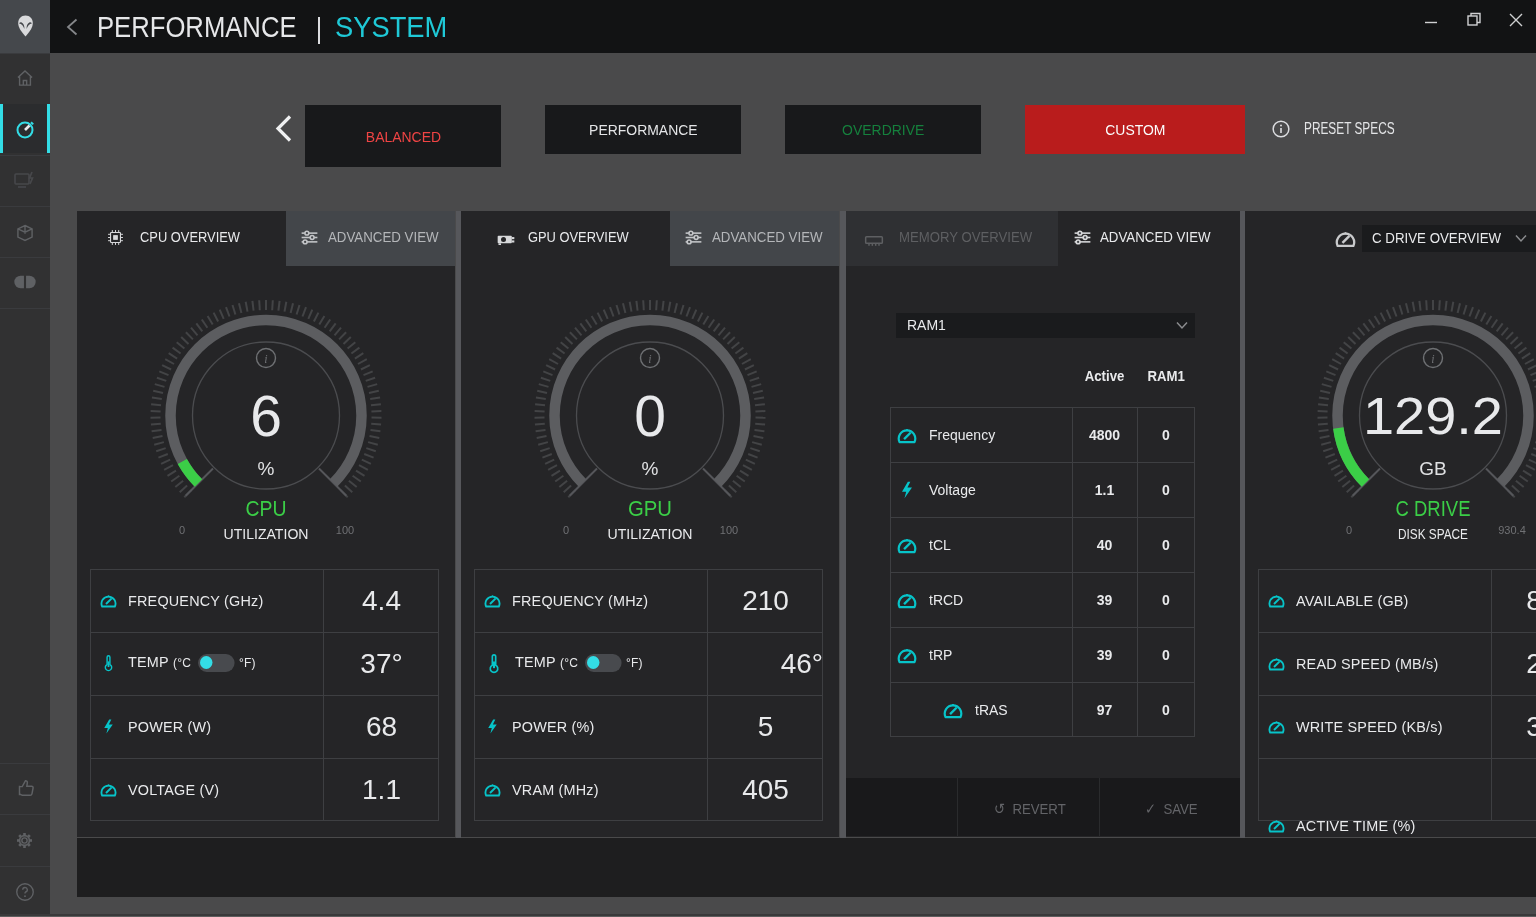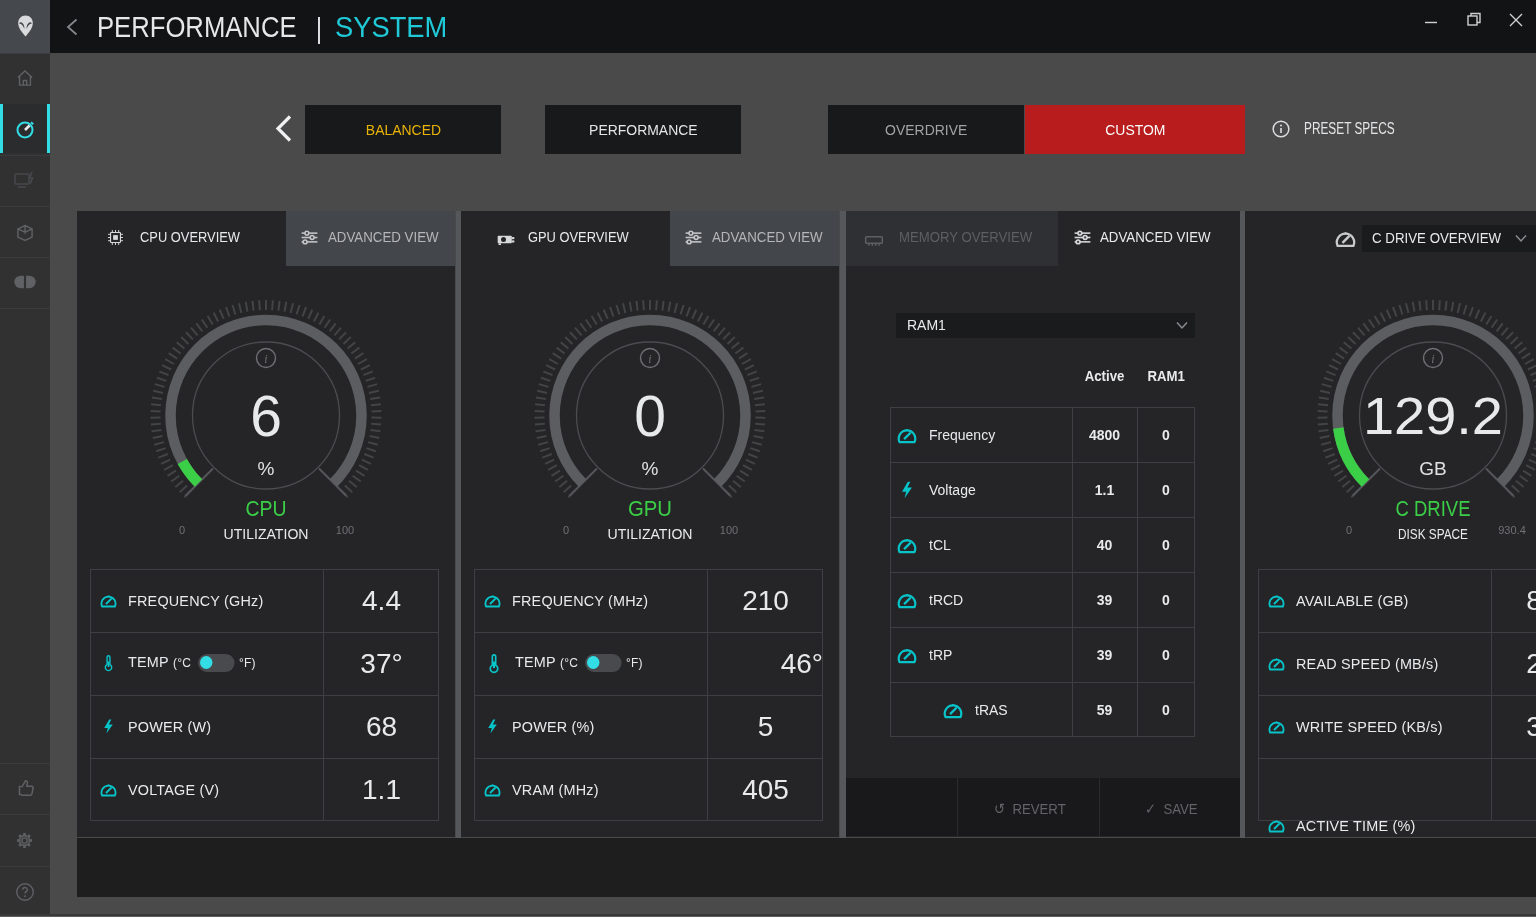--- a/index.html
+++ b/index.html
@@ -79,27 +79,27 @@
     <line x1="16.24" y1="7.76" x2="18.08" y2="5.92" stroke-width="3"></line>
   </svg>
 <svg class="abs" style="left:14px;top:881px" width="22" height="22" viewBox="0 0 24 24" fill="none" stroke="#5f6164" stroke-width="1.5">
     <circle cx="12" cy="12" r="9"></circle>
     <path d="M9.5 9.5 A2.5 2.5 0 1 1 12.6 12 C12.1 12.3 12 12.8 12 13.5"></path>
     <circle cx="12" cy="16.5" r="1" fill="#5f6164" stroke="none"></circle>
   </svg>
 <svg class="abs" style="left:270px;top:114px" width="29" height="29" viewBox="0 0 29 29" fill="none" stroke="#f0f1f2" stroke-width="3.2">
     <path d="M20 2.5 L8 14.5 L20 26.5"></path>
   </svg>
-<div class="abs" style="left:305px;top:105px;width:196px;height:49px;background:#18191b;color:#eab308;font-size:15px;display:flex;align-items:center;justify-content:center">
+<div class="abs" style="left:305px;top:105px;width:196px;height:62px;background:#18191b;color:#ef4444;font-size:15px;display:flex;align-items:center;justify-content:center">
     <span style="transform:scaleX(.93)">BALANCED</span>
   </div>
 <div class="abs" style="left:545px;top:105px;width:196px;height:49px;background:#18191b;color:#e4e5e7;font-size:15px;display:flex;align-items:center;justify-content:center">
     <span style="transform:scaleX(.93)">PERFORMANCE</span>
   </div>
-<div class="abs" style="left:828px;top:105px;width:196px;height:49px;background:#18191b;color:#a3a3a3;font-size:15px;display:flex;align-items:center;justify-content:center">
+<div class="abs" style="left:785px;top:105px;width:196px;height:49px;background:#18191b;color:#15803d;font-size:15px;display:flex;align-items:center;justify-content:center">
     <span style="transform:scaleX(.93)">OVERDRIVE</span>
   </div>
 <div class="abs" style="left:1025px;top:105px;width:220px;height:49px;background:#b91c1c;color:#fbfdfd;font-size:15px;display:flex;align-items:center;justify-content:center">
     <span style="transform:scaleX(.93)">CUSTOM</span>
   </div>
 <svg class="abs" style="left:1272px;top:120px" width="18" height="18" viewBox="0 0 22 22" fill="none" stroke="#dcdde0" stroke-width="1.8">
     <circle cx="11" cy="11" r="9.6"></circle>
     <line x1="11" y1="9.8" x2="11" y2="15.8" stroke-width="2"></line>
     <circle cx="11" cy="6.7" r="1.2" fill="#dcdde0" stroke="none"></circle>
   </svg>
@@ -518,21 +518,21 @@
 <div class="abs" style="left:1072px;top:627px;width:65px;height:55px;display:flex;align-items:center;justify-content:center;font-size:14px;color:#e9eaec;font-weight:600">39</div>
 <div class="abs" style="left:1137px;top:627px;width:58px;height:55px;display:flex;align-items:center;justify-content:center;font-size:14px;color:#e9eaec;font-weight:600">0</div>
 <div class="abs" style="left:943px;top:682px;width:175px;height:55px;display:flex;align-items:center">
     <svg width="20" height="20" viewBox="0 0 24 24" fill="none" stroke="#07c4c9" stroke-width="2.6">
       <path d="M3 20.5 A 9.9 9.9 0 1 1 21 20.5 Z" stroke-linejoin="round"></path>
       <line x1="8.5" y1="17" x2="16.5" y2="9" stroke-width="2.8"></line>
       <line x1="12" y1="4.8" x2="12" y2="7.2" stroke-width="2"></line>
     </svg>
     <span style="margin-left:12px;font-size:14px;color:#e9eaec">tRAS</span>
   </div>
-<div class="abs" style="left:1072px;top:682px;width:65px;height:55px;display:flex;align-items:center;justify-content:center;font-size:14px;color:#e9eaec;font-weight:600">59</div>
+<div class="abs" style="left:1072px;top:682px;width:65px;height:55px;display:flex;align-items:center;justify-content:center;font-size:14px;color:#e9eaec;font-weight:600">97</div>
 <div class="abs" style="left:1137px;top:682px;width:58px;height:55px;display:flex;align-items:center;justify-content:center;font-size:14px;color:#e9eaec;font-weight:600">0</div>
 <div class="abs" style="left:846px;top:778px;width:394px;height:58px;background:#19191b"></div>
 <div class="abs" style="left:957px;top:778px;width:1px;height:58px;background:#2a2b2d"></div>
 <div class="abs" style="left:1099px;top:778px;width:1px;height:58px;background:#2a2b2d"></div>
 <div class="abs" style="left:994px;top:800px;font-size:15px;color:#636468;transform:scaleX(0.88);transform-origin:0 0;white-space:nowrap;">↺&nbsp;&nbsp;REVERT</div>
 <div class="abs" style="left:1145px;top:800px;font-size:15px;color:#636468;transform:scaleX(0.88);transform-origin:0 0;white-space:nowrap;">✓&nbsp;&nbsp;SAVE</div>
 <div class="panel" style="left:1245px;width:378px"></div>
 <div class="abs" style="left:1335px;top:228px"><svg width="21" height="21" viewBox="0 0 24 24" fill="none" stroke="#c9cacc" stroke-width="2.6">
       <path d="M3 20.5 A 9.9 9.9 0 1 1 21 20.5 Z" stroke-linejoin="round"></path>
       <line x1="8.5" y1="17" x2="16.5" y2="9" stroke-width="2.8"></line>

